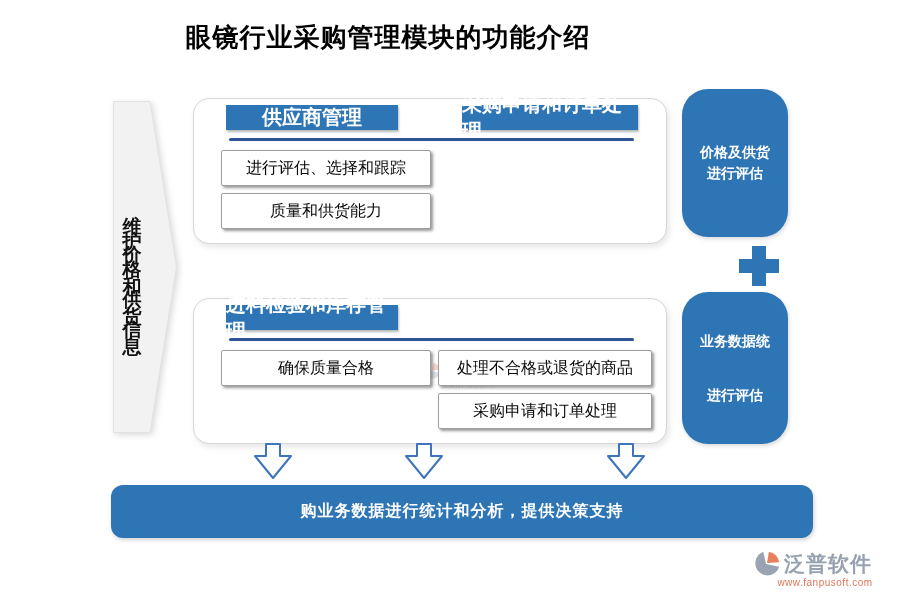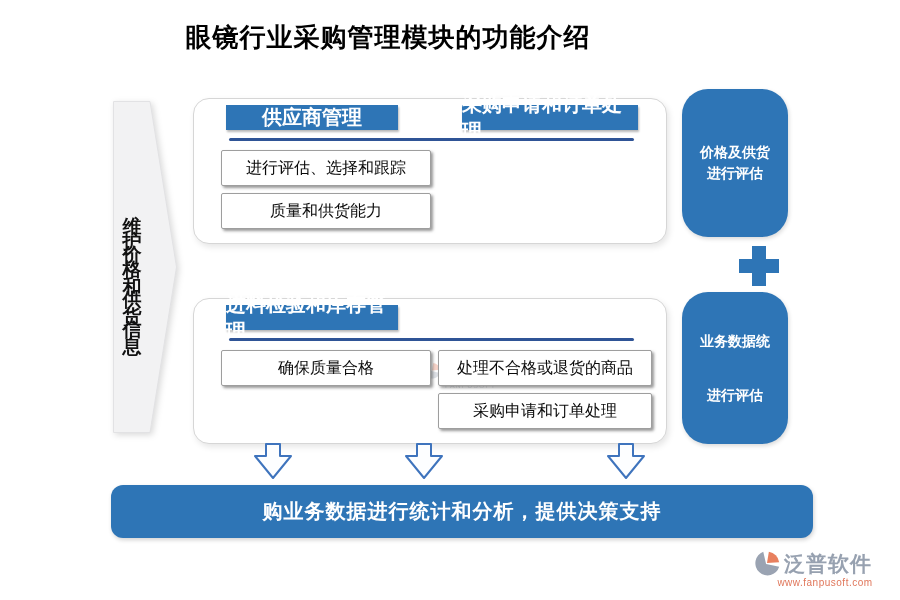--- a/index.html
+++ b/index.html
@@ -69,21 +69,21 @@
   
   .down-arrow{position:absolute;top:443px;width:38px;height:36px;}
   #arrow-1{left:254px;}
   #arrow-2{left:405px;}
   #arrow-3{left:607px;}
   
   .bottom-bar{
     position:absolute;left:111px;top:485px;width:702px;height:53px;
     background:#2E75B6;border-radius:12px;
     display:flex;align-items:center;justify-content:center;
-    color:#fff;font-size:20px;font-weight:bold;letter-spacing:1px;
+    color:#fff;font-size:16px;font-weight:bold;letter-spacing:1px;
     box-shadow:1px 2px 4px rgba(0,0,0,0.18);
   }
   
   .logo{position:absolute;left:752px;top:549px;width:146px;}
   .logo .logo-row{display:flex;align-items:center;gap:2px;}
   .logo .logo-brand{font-size:21px;font-weight:bold;color:#97a1b0;letter-spacing:1px;}
   .logo .logo-url{font-size:10px;color:#e0765a;text-align:center;margin-top:-2px;letter-spacing:0.5px;}
 </style>
 </head>
 <body>

